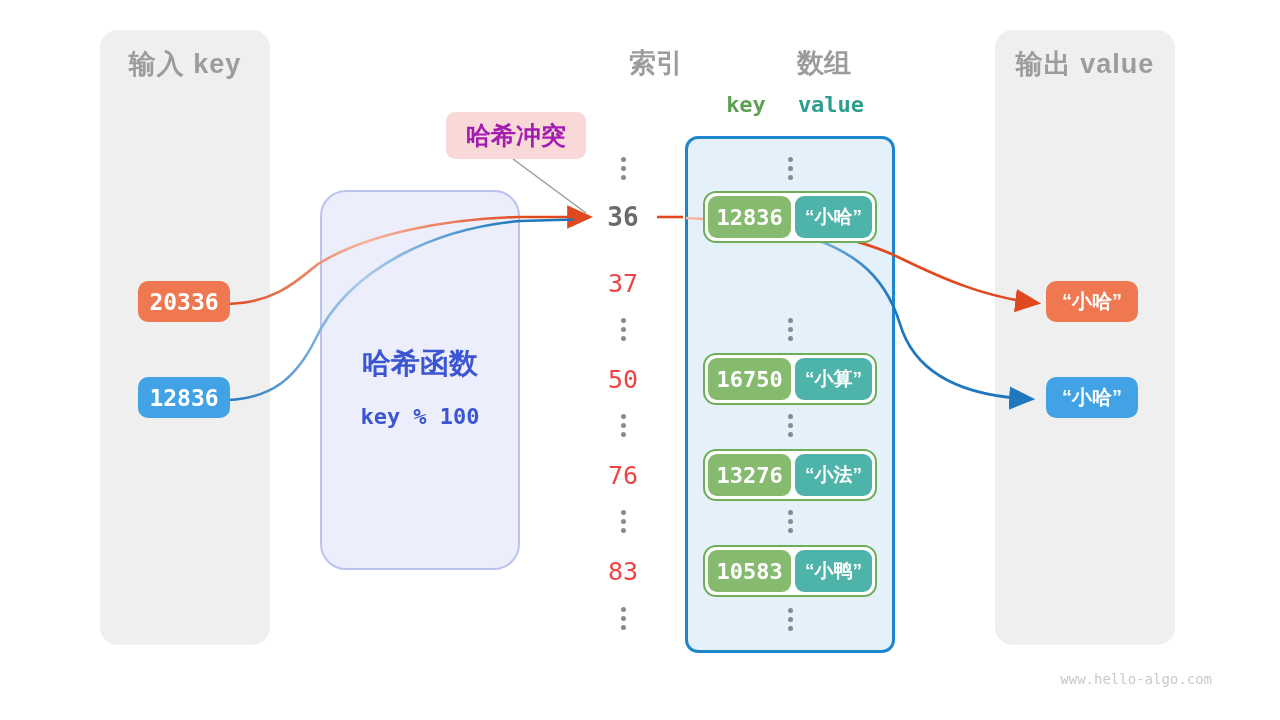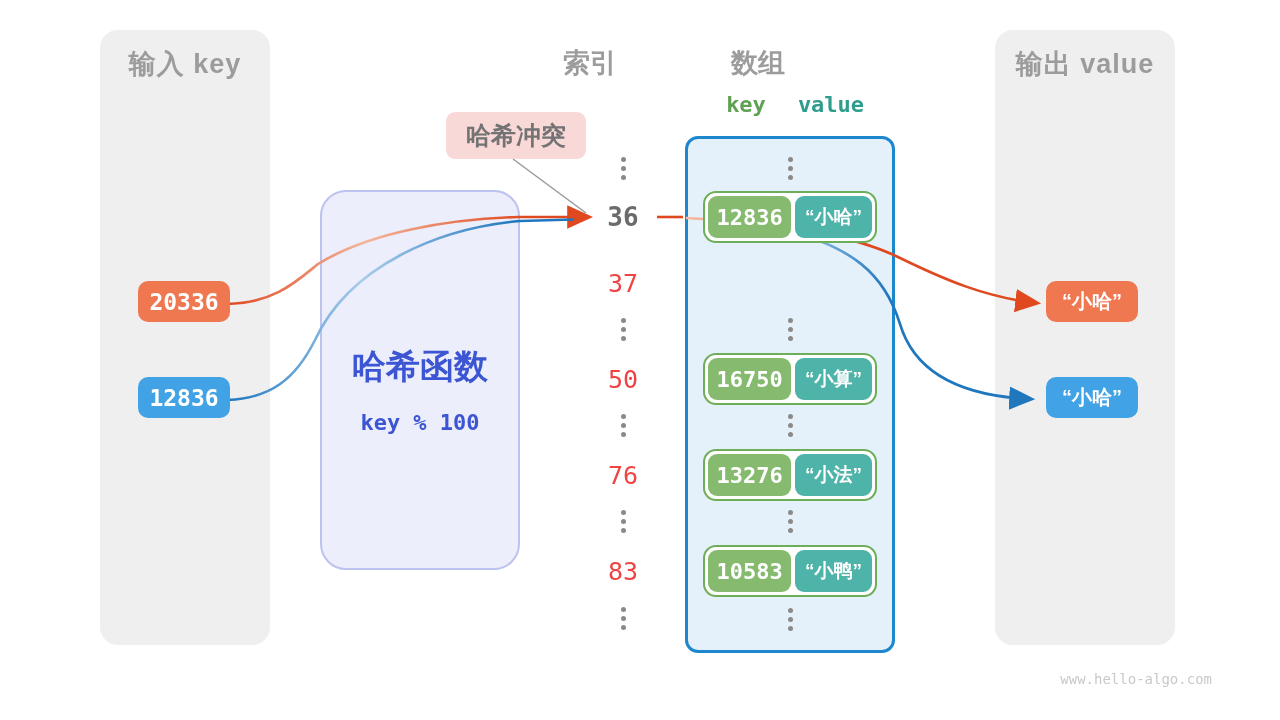--- a/index.html
+++ b/index.html
@@ -9,25 +9,25 @@
   .panel-title{margin-top:16px;text-align:center;font-weight:bold;font-size:27px;color:#9C9C9C;letter-spacing:1px;}
   .chip{position:absolute;width:92px;height:41px;border-radius:10px;display:flex;align-items:center;
         justify-content:center;color:#fff;font-weight:bold;z-index:3;}
   .chip.num{font-family:"DejaVu Sans Mono",monospace;font-size:23px;}
   .chip.val{font-size:20px;}
   .orange{background:#F07850;}
   .blue{background:#41A3E5;}
   .hashbox{position:absolute;left:320px;top:190px;width:200px;height:380px;border-radius:26px;
            background:#ECEEFB;border:2px solid #BCC3EF;z-index:1;box-sizing:border-box;
            display:flex;flex-direction:column;align-items:center;padding-top:152px;gap:20px;}
-  .hash-title{color:#3B55D3;font-size:34px;font-weight:bold;}
+  .hash-title{color:#3B55D3;font-size:29px;font-weight:bold;}
   .hash-formula{color:#3B55D3;font-size:22px;font-weight:bold;font-family:"DejaVu Sans Mono",monospace;}
   .badge{position:absolute;left:446px;top:112px;width:140px;height:47px;background:#F9D8D8;border-radius:9px;
-         display:flex;align-items:center;justify-content:center;font-size:25px;font-weight:bold;color:#737373;z-index:3;}
-  .hdr{position:absolute;width:120px;text-align:left;font-size:27px;font-weight:bold;color:#9C9C9C;z-index:2;}
+         display:flex;align-items:center;justify-content:center;font-size:25px;font-weight:bold;color:#a21caf;z-index:3;}
+  .hdr{position:absolute;width:120px;text-align:right;font-size:27px;font-weight:bold;color:#9C9C9C;z-index:2;}
   .kvhdr{position:absolute;width:80px;text-align:center;font-family:"DejaVu Sans Mono",monospace;
          font-weight:bold;font-size:22px;z-index:2;}
   .kvhdr.key{color:#5FA153;}
   .kvhdr.value{color:#2F9D8E;}
   .array-box{position:absolute;left:685px;top:136px;width:210px;height:517px;background:#E5F1FA;
              border:3px solid #1D87CE;border-radius:13px;box-sizing:border-box;z-index:1;}
   .idx{position:absolute;width:64px;text-align:center;font-family:"DejaVu Sans Mono",monospace;
        font-size:25px;color:#ef4444;z-index:2;}
   .idx.bold{font-weight:bold;color:#6B6B6B;font-size:26px;}
   .row{position:absolute;left:703px;width:174px;height:52px;background:#fff;border:2px solid #6FAE58;

